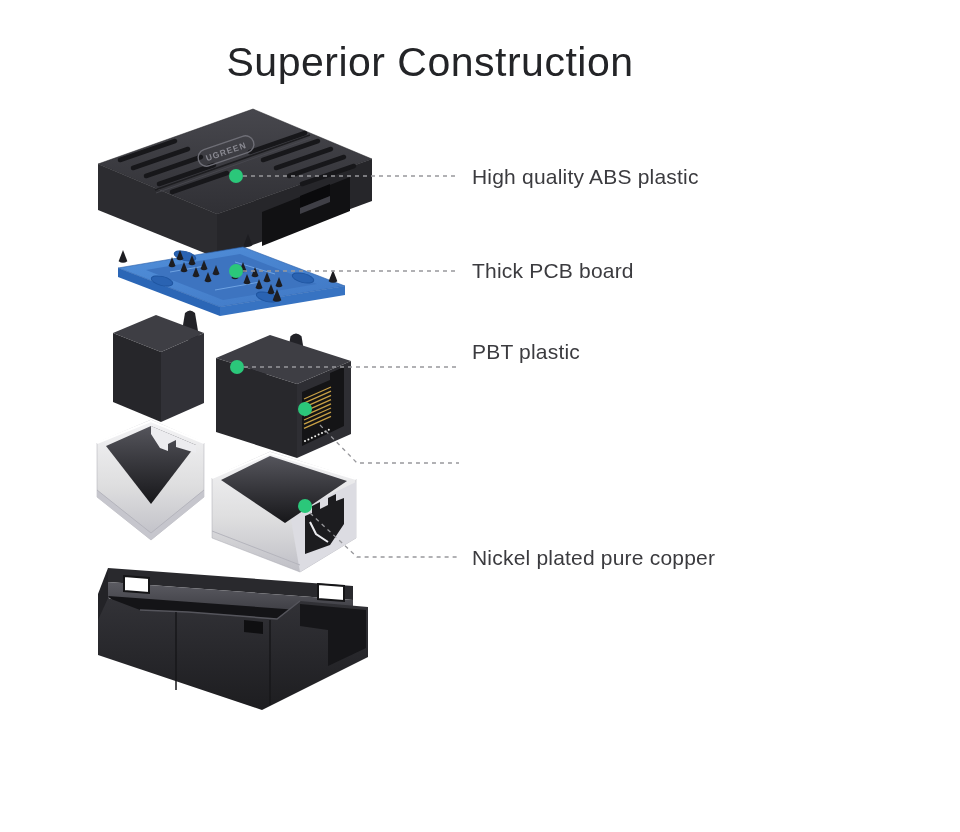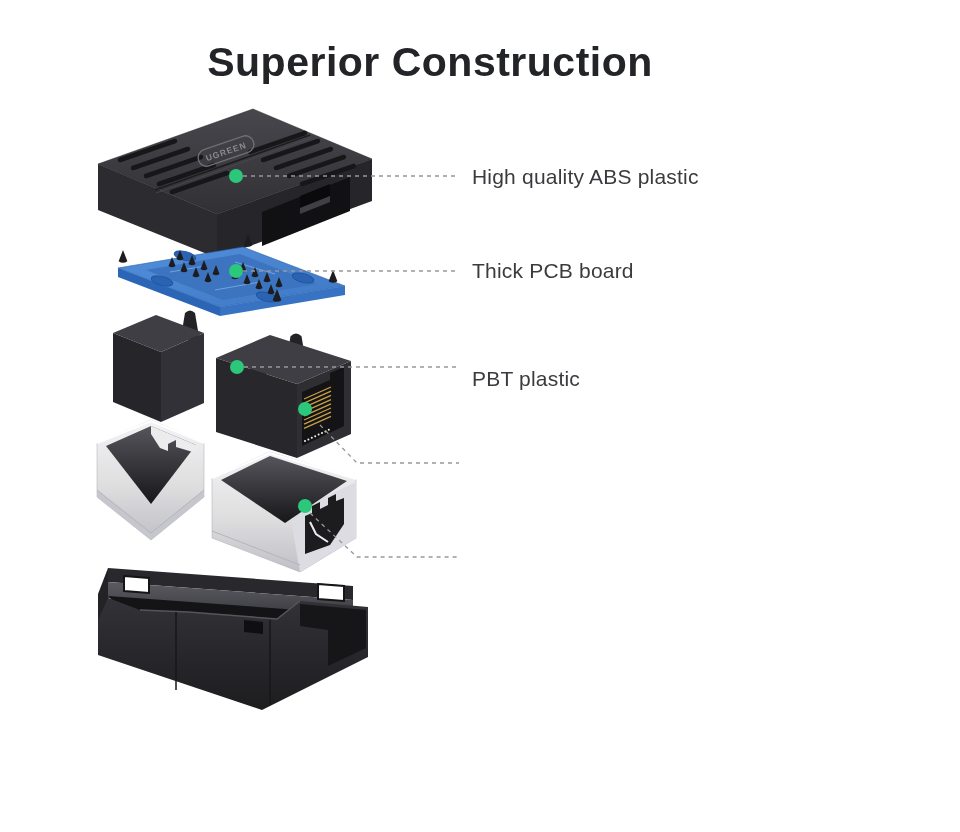--- a/index.html
+++ b/index.html
@@ -1,19 +1,19 @@
 <!DOCTYPE html>
 <html><head>
 <meta charset="utf-8">
 <style>
   html,body{margin:0;padding:0;background:#fff;}
   .page{position:relative;width:960px;height:832px;background:#ffffff;overflow:hidden;
         font-family:"Liberation Sans", sans-serif;}
   .title{position:absolute;top:12px;left:0;width:860px;text-align:center;
-         font-size:41px;font-weight:700;color:#232427;letter-spacing:.5px;}
+         font-size:41px;font-weight:400;color:#232427;letter-spacing:.5px;}
   .figure-svg{position:absolute;left:0;top:0;width:960px;height:832px;}
   .callout-label{position:absolute;left:472px;transform:translateY(-50%);
         font-size:21px;color:#3b3b3f;letter-spacing:.2px;white-space:nowrap;}
 </style>
 </head>
 <body>
 
 <div class="page">
 
   <h1 class="title">Superior Construction</h1>
@@ -194,15 +194,16 @@
       <circle cx="236" cy="176" r="7" fill="#2bc77a"></circle>
       <circle cx="236" cy="271" r="7" fill="#2bc77a"></circle>
       <circle cx="237" cy="367" r="7" fill="#2bc77a"></circle>
       <circle cx="305" cy="409" r="7" fill="#2bc77a"></circle>
       <circle cx="305" cy="506" r="7" fill="#2bc77a"></circle>
     </g>
   </svg>
 
   <div class="callout-label" style="top:271px">Thick PCB board</div>
   <div class="callout-label" style="top:177px">High quality ABS plastic</div>
-  <div class="callout-label" style="top:379px">PBT plastic</div>
+  <div class="callout-label" style="top:352px">PBT plastic</div>
+  <div class="callout-label" style="top:558px">Nickel plated pure copper</div>
 
 </div>
 
 </body></html>

